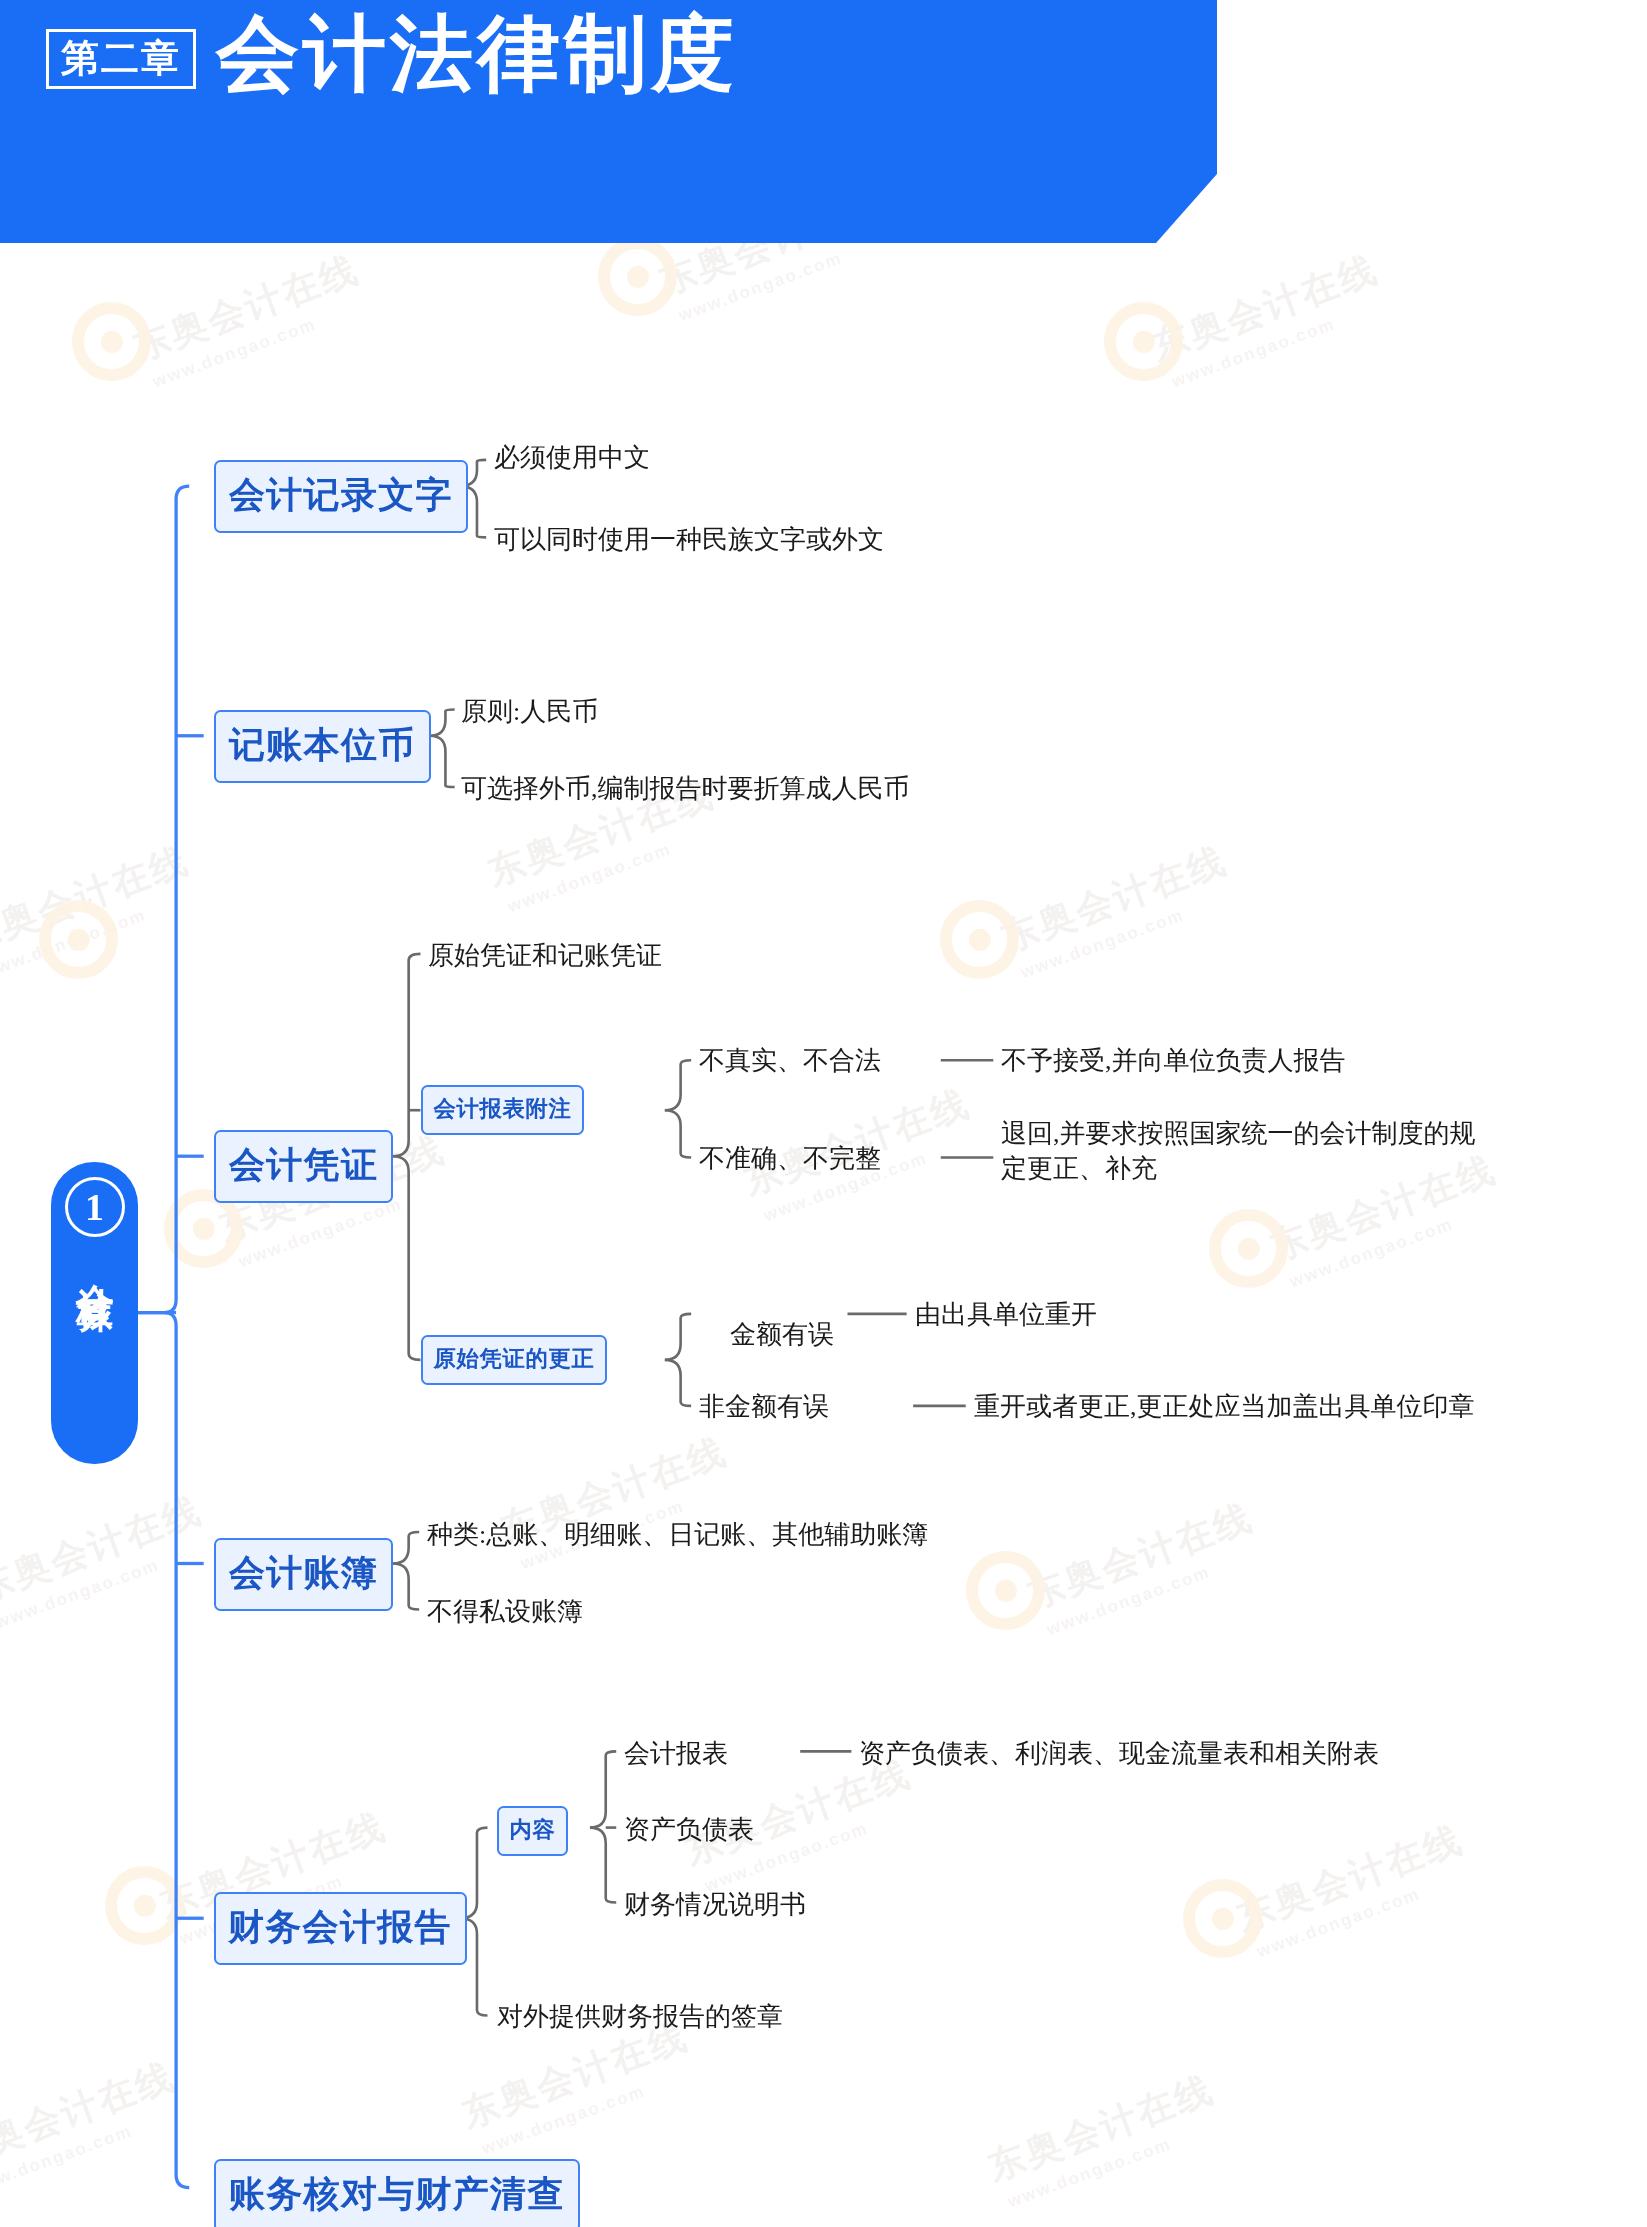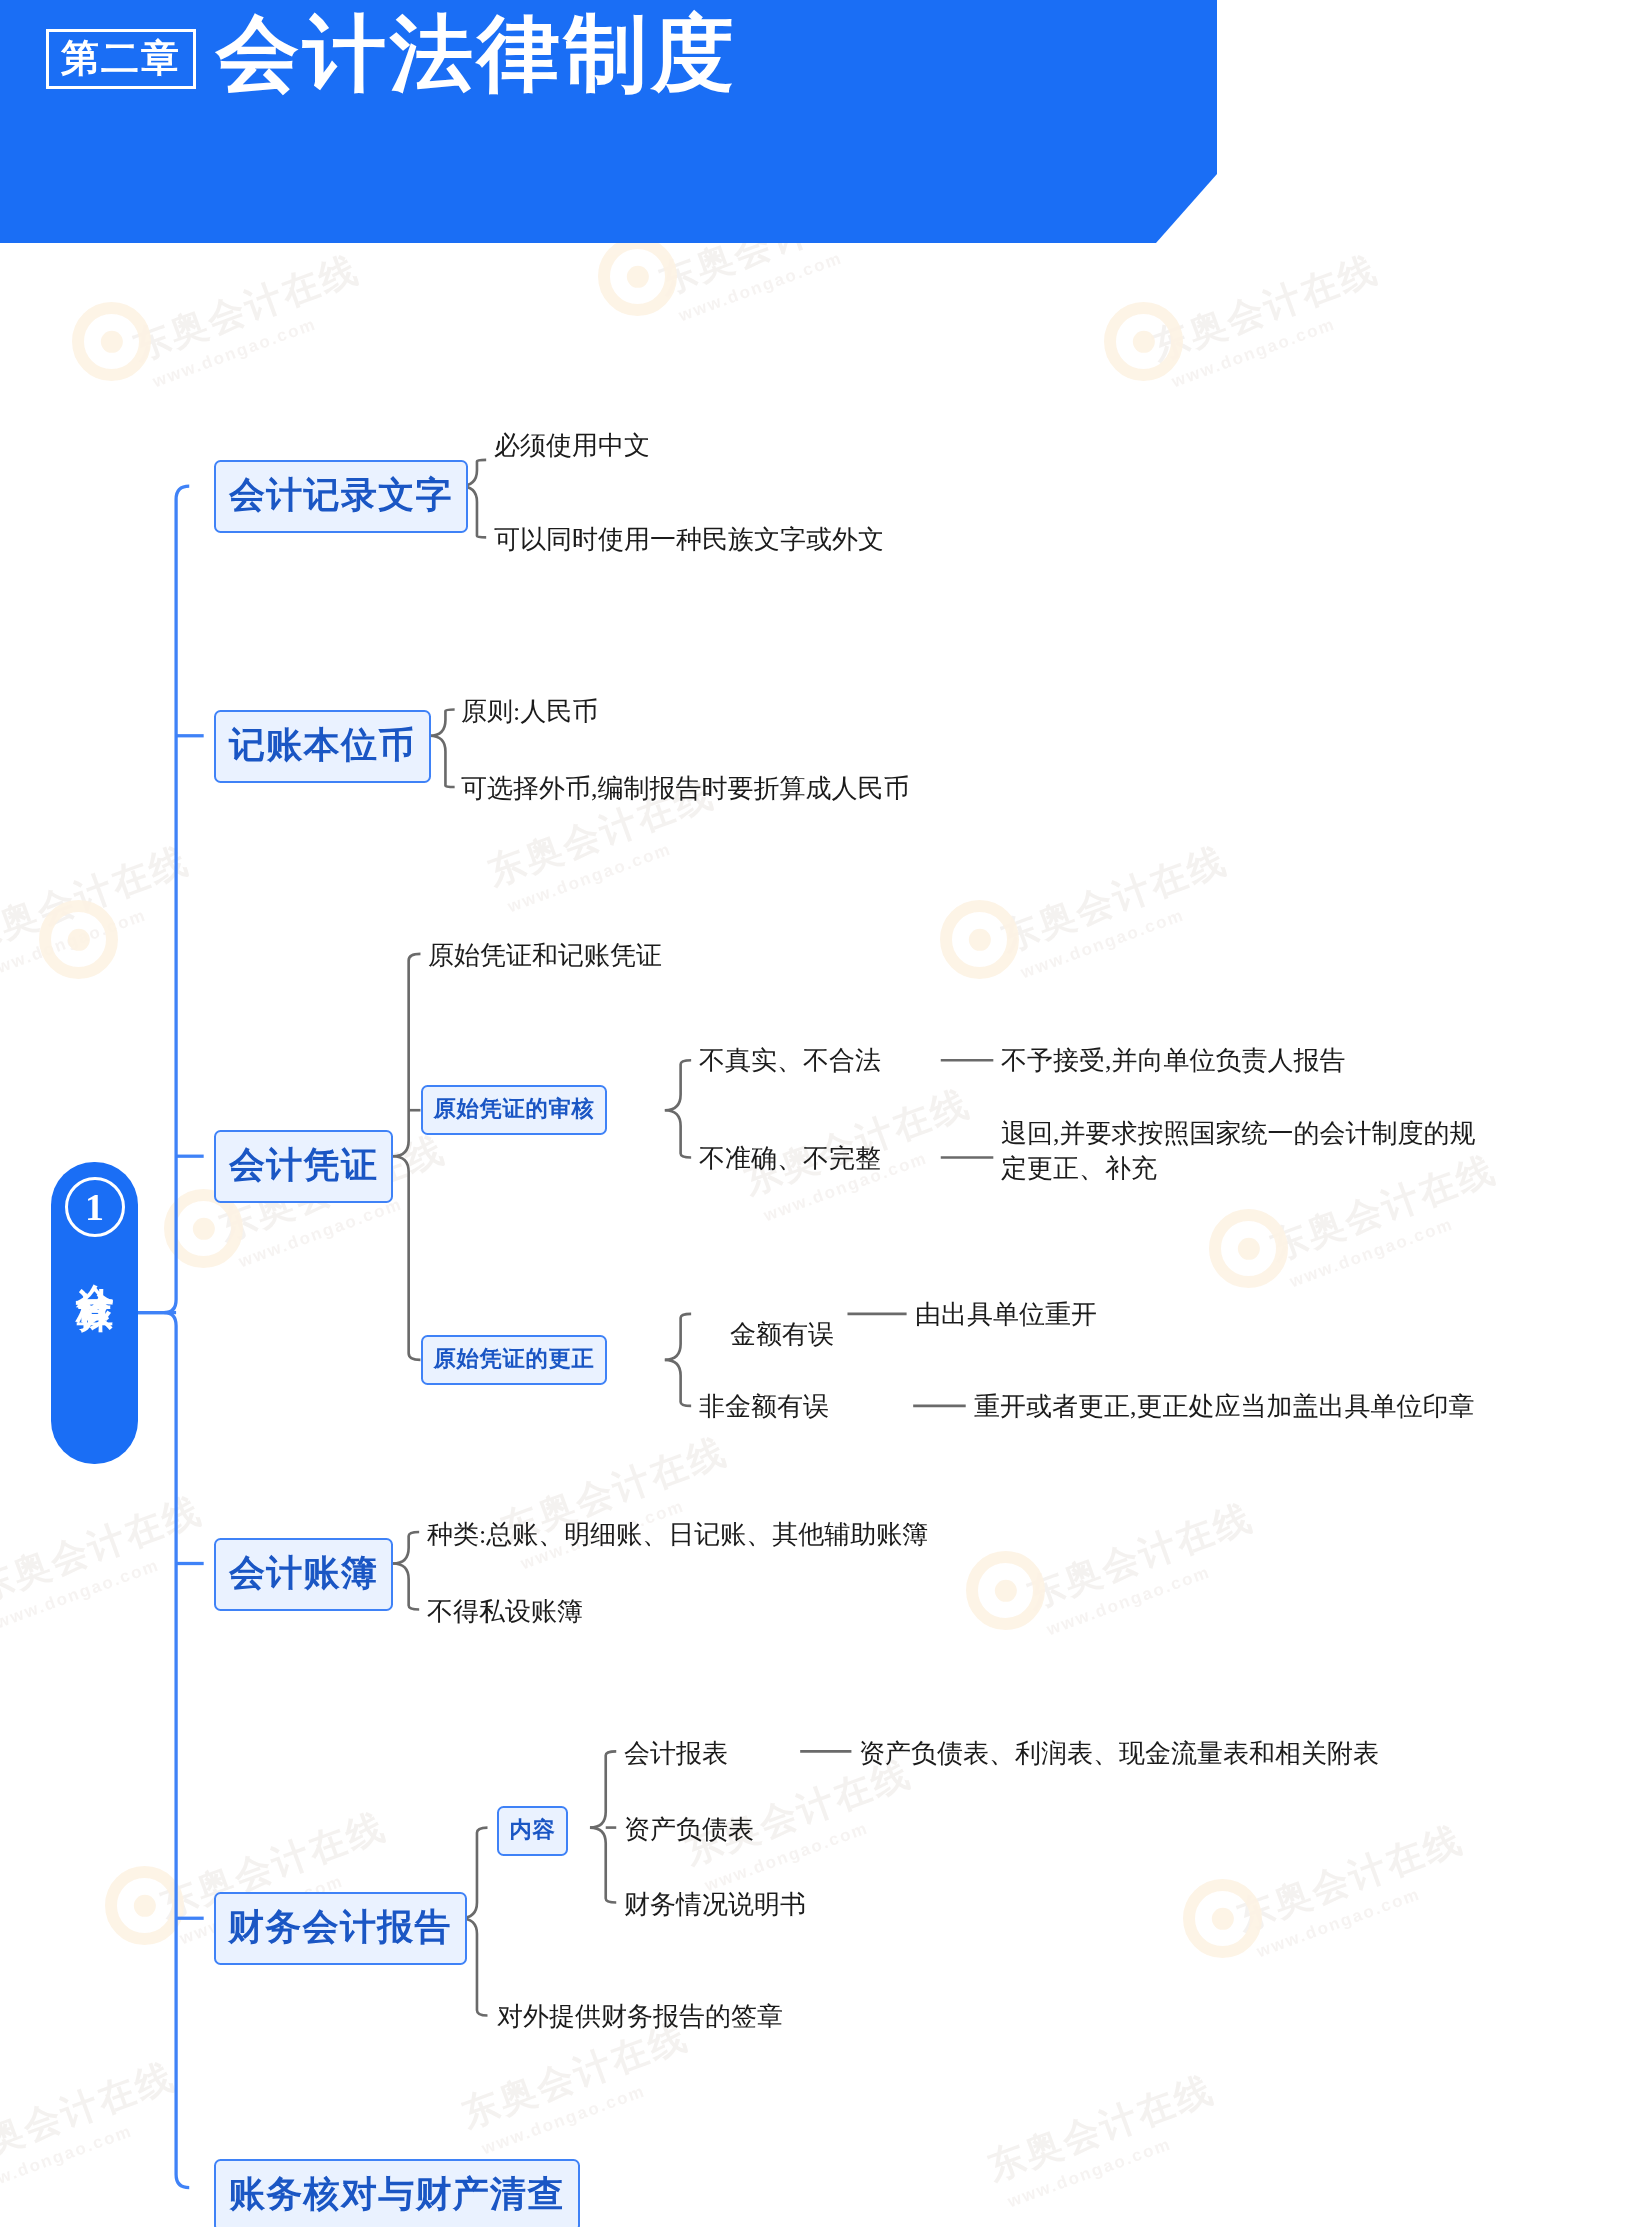--- a/index.html
+++ b/index.html
@@ -263,31 +263,31 @@
     <path d="M1218 2666 H 1296"></path>
   </g>
 </svg>
 
 <div id="root-node" class="node">
   <div id="root-circle">1</div>
   <div id="root-label">会计核算</div>
 </div>
 
 <div class="node box1" style="left:214px; top:460px;">会计记录文字</div>
-<div class="node leaf" style="left:494px; top:428px;">必须使用中文</div>
+<div class="node leaf" style="left:494px; top:440px;">必须使用中文</div>
 <div class="node leaf" style="left:494px; top:522px;">可以同时使用一种民族文字或外文</div>
 
 <div class="node box1" style="left:214px; top:710px;">记账本位币</div>
 <div class="node leaf" style="left:461px; top:694px;">原则:人民币</div>
 <div class="node leaf" style="left:461px; top:771px;">可选择外币,编制报告时要折算成人民币</div>
 
 <div class="node box1" style="left:214px; top:1130px;">会计凭证</div>
 <div class="node leaf" style="left:428px; top:938px;">原始凭证和记账凭证</div>
 
-<div class="node box2" style="left:421px; top:1085px;">原始凭证的审核</div>
+<div class="node box2" style="left:421px; top:1085px;">会计报表附注</div>
 <div class="node leaf" style="left:699px; top:1043px;">不真实、不合法</div>
 <div class="node leaf" style="left:1001px; top:1043px;">不予接受,并向单位负责人报告</div>
 <div class="node leaf" style="left:699px; top:1141px;">不准确、不完整</div>
 <div class="node leaf wrap" style="left:1001px; top:1116px; width:499px;">退回,并要求按照国家统一的会计制度的规定更正、补充</div>
 
 <div class="node box2" style="left:421px; top:1335px;">原始凭证的更正</div>
 <div class="node leaf" style="left:730px; top:1297px;margin-top:20px;">金额有误</div>
 <div class="node leaf" style="left:915px; top:1297px;">由出具单位重开</div>
 <div class="node leaf" style="left:699px; top:1389px;">非金额有误</div>
 <div class="node leaf" style="left:974px; top:1389px;">重开或者更正,更正处应当加盖出具单位印章</div>

